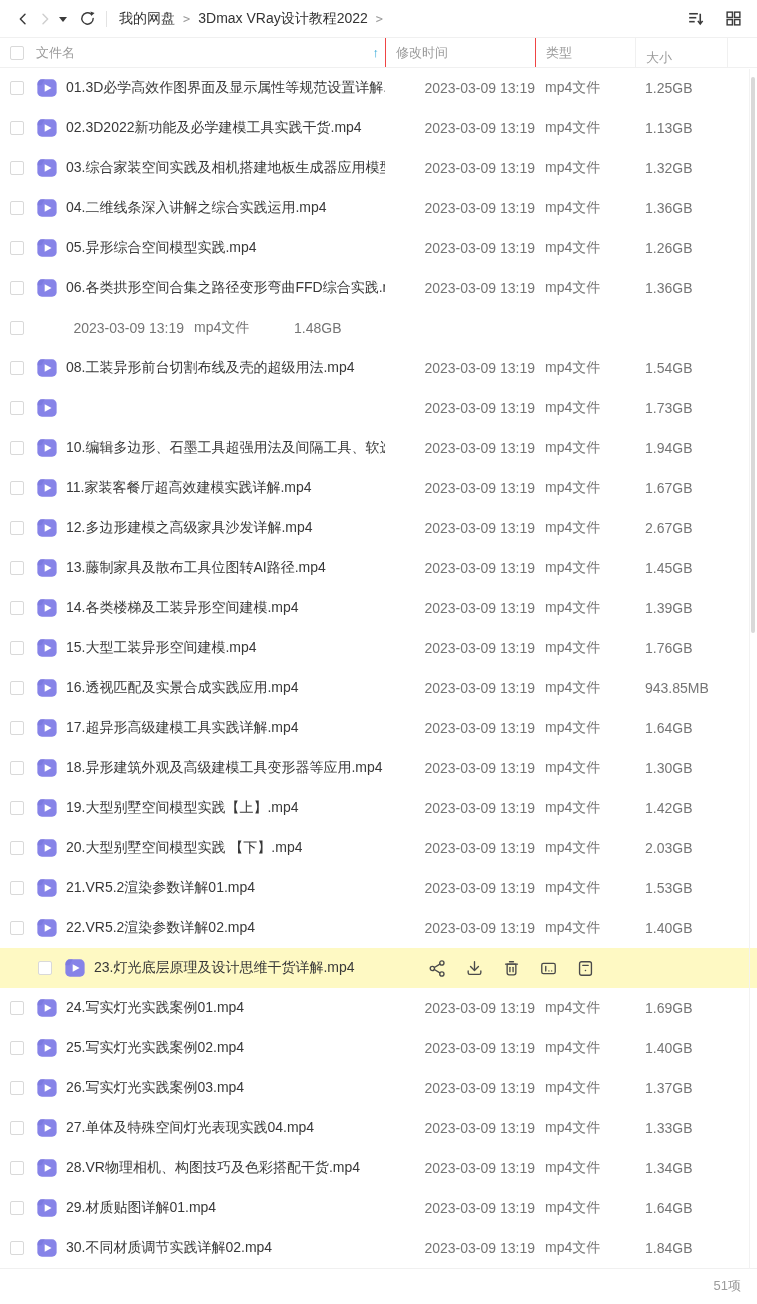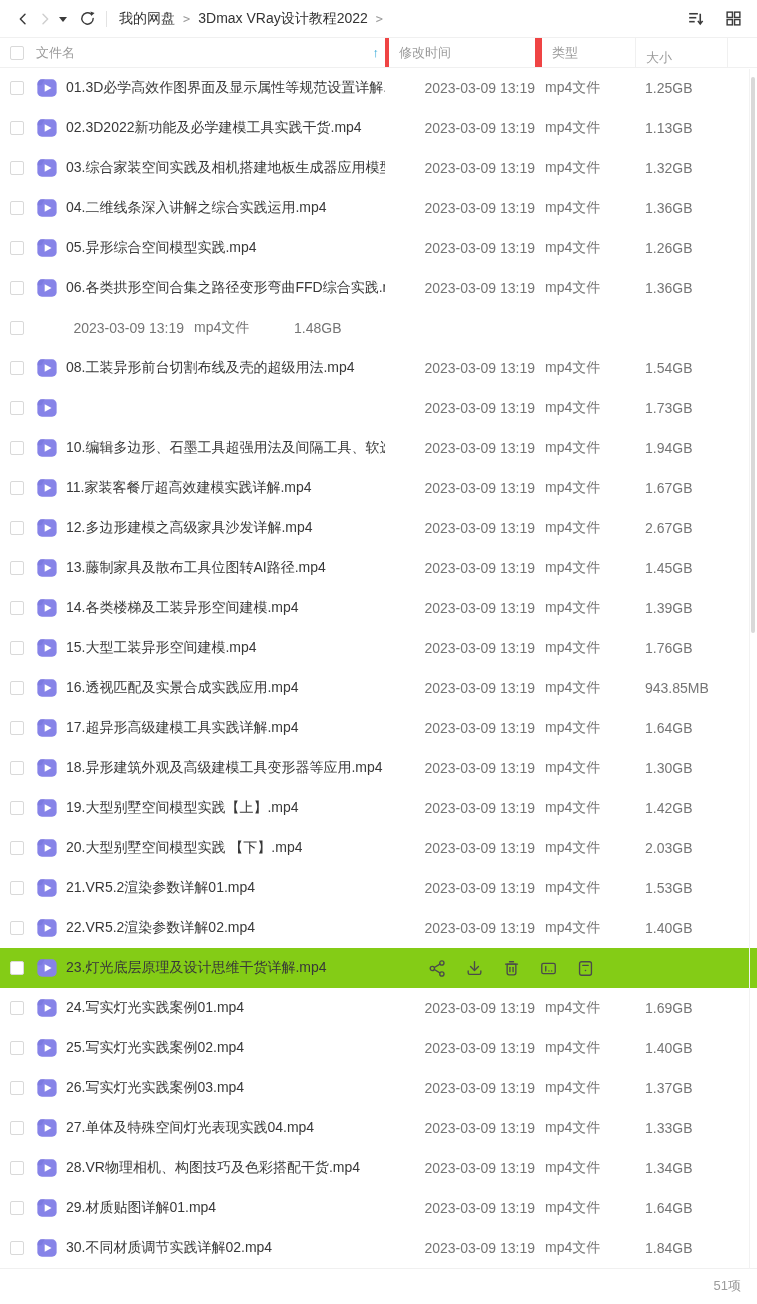--- a/index.html
+++ b/index.html
@@ -16,31 +16,31 @@
   .crumb-gt { color:#9a9a9a; font-size:12px; margin:0 8px; font-family:"DejaVu Sans Mono",monospace; }
   .tb-spacer { flex:1; }
   .tb-right { display:flex; align-items:center; gap:18px; }
   .tb-icon { width:20px; height:20px; display:flex; align-items:center; justify-content:center; cursor:pointer; }
 
   
   .thead { height:30px; flex:0 0 30px; display:flex; align-items:center; font-size:13px; color:#9b9b9b; border-bottom:1px solid #f0f0f0; }
   .col-check { width:34px; flex:0 0 34px; display:flex; align-items:center; padding-left:10px; }
   .checkbox { width:14px; height:14px; border:1px solid #d9d9d9; border-radius:2px; background:#fff; cursor:pointer; }
   .col-name  { flex:1; display:flex; align-items:center; height:100%; padding-left:2px; overflow:hidden; }
-  .col-date  { width:150px; flex:0 0 150px; height:100%; display:flex; align-items:center; padding-left:10px; border-left:4px solid #ef4444; }
-  .col-type  { width:100px; flex:0 0 100px; height:100%; display:flex; align-items:center; padding-left:10px; border-left:7px solid #ef4444; }
+  .col-date  { width:150px; flex:0 0 150px; height:100%; display:flex; align-items:center; padding-left:10px; border-left:1px solid #ef4444; }
+  .col-type  { width:100px; flex:0 0 100px; height:100%; display:flex; align-items:center; padding-left:10px; border-left:1px solid #ef4444; }
   .col-size  { width:92px;  flex:0 0 92px;  height:100%; display:flex; align-items:flex-end; padding-left:10px; border-left:1px solid #f0f0f0; }
   .col-extra { width:30px;  flex:0 0 30px;  height:100%; border-left:1px solid #f0f0f0; }
   .thead .col-name { justify-content:space-between; padding-right:6px; }
   .sort-arrow { font-size:13px; font-weight:bold; }
 
   
   .list { flex:1; position:relative; }
   .row { height:40px; display:flex; align-items:center; font-size:14px; }
-  .row.hovered { background:#84cc16; }
+  .row.hovered { background:#fef9c3;padding-left:28px; }
   .file-cell { flex:1; display:flex; align-items:center; overflow:hidden; height:100%; padding-left:2px; }
   .file-icon { width:22px; height:22px; flex:0 0 22px; margin-right:8px; }
   .file-name { color:#383838; white-space:nowrap; overflow:hidden; cursor:pointer; }
   .meta-date { width:150px; flex:0 0 150px; padding-left:10px; color:#757575;text-align:right; }
   .meta-type { width:100px; flex:0 0 100px; padding-left:10px; color:#757575; }
   .meta-size { width:92px;  flex:0 0 92px;  padding-left:10px; color:#757575; }
   .meta-extra{ width:30px;  flex:0 0 30px; }
   .row-actions { width:342px; flex:0 0 342px; display:flex; align-items:center; gap:17px; padding-left:12px; }
   .action-btn { width:20px; height:20px; display:flex; align-items:center; justify-content:center; cursor:pointer; }
 

